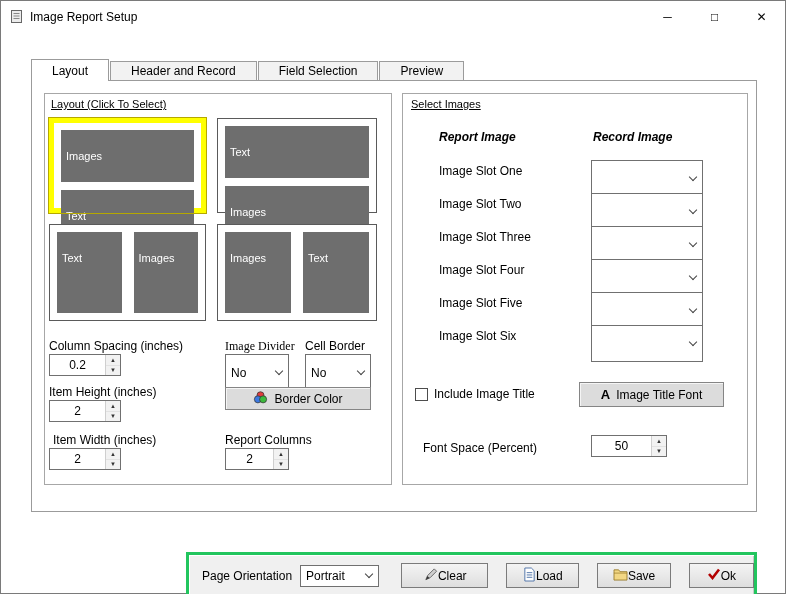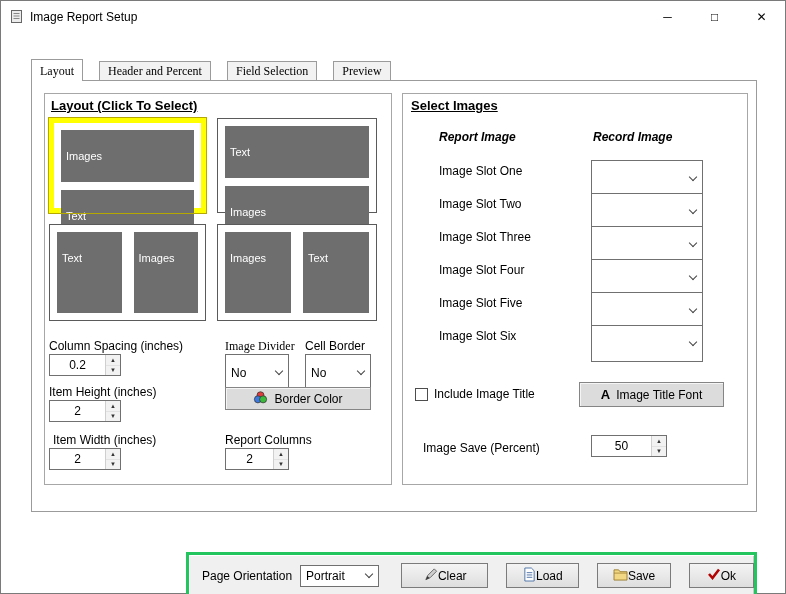--- a/index.html
+++ b/index.html
@@ -11,30 +11,30 @@
   
   .titlebar { position: absolute; left: 0; top: 0; width: 100%; height: 31px; background: #fff; display: flex; align-items: center; }
   .title-icon { margin-left: 8px; display: flex; align-items: center; }
   .title-text { margin-left: 6px; font-size: 12px; }
   .tb-btns { margin-left: auto; display: flex; height: 31px; }
   .tb-btn { width: 47px; height: 31px; display: flex; align-items: center; justify-content: center; font-size: 12px; color: #000; }
   .tb-btn .glyph { font-size: 12px; line-height: 1; }
 
   
   .tabstrip { position: absolute; left: 30px; top: 58px; height: 22px; display: flex; align-items: flex-end; z-index: 5; }
-  .tab { height: 19px; padding: 2px 8px 0; border: 1px solid #9b9b9b; border-bottom: none; background: #f2f2f2; margin-right: 16px; font-size: 12px; white-space: nowrap; margin-bottom: 1px; font-family: Liberation Serif, serif; }
+  .tab { height: 19px; padding: 2px 20px 0; border: 1px solid #9b9b9b; border-bottom: none; background: #f2f2f2; margin-right: 1px; font-size: 12px; white-space: nowrap; margin-bottom: 1px; }
   .tab.active { height: 22px; padding-top: 4px; background: #fff; margin-bottom: 0; position: relative; z-index: 6; }
 
   .tabpage { position: absolute; left: 30px; top: 79px; width: 726px; height: 432px; border: 1px solid #9b9b9b; background: #fff; }
 
   
   .groupbox { position: absolute; border: 1px solid #a7a7a7; background: #fff; }
   .gb-left  { left: 12px;  top: 12px; width: 348px; height: 392px; }
   .gb-right { left: 370px; top: 12px; width: 346px; height: 392px; }
-  .gb-title { position: absolute; left: 6px; top: 4px; font-weight: bold; font-size: 13px; text-decoration: underline; white-space: nowrap; }
+  .gb-title { position: absolute; left: 6px; top: 4px; font-weight: normal; font-size: 11px; text-decoration: underline; white-space: nowrap; }
 
   
   .opt { position: absolute; background: #fff; }
   .opt.selected { border: 5px solid #ffff00; outline: 1px solid #b5a800; }
   .opt.plain { border: 1px solid #5a5a5a; }
   .opt .inner { width: 100%; height: 100%; padding: 7px; display: flex; gap: 8px; }
   .opt.stacked .inner { flex-direction: column; }
   .opt.side .inner { flex-direction: row; gap: 12px; }
   .block { background: #6e6e6e; color: #fff; font-size: 11px; padding: 20px 5px; flex: 1; }
 
@@ -92,21 +92,21 @@
           <span class="glyph">□</span>
         </div>
       <div class="tb-btn">
           <span class="glyph">✕</span>
         </div>
     </div>
   </div>
 
   <div class="tabstrip">
     <div class="tab active">Layout</div>
-    <div class="tab">Header and Percent</div>
+    <div class="tab">Header and Record</div>
     <div class="tab">Field Selection</div>
     <div class="tab">Preview</div>
   </div>
 
   <div class="tabpage">
 
     <div class="groupbox gb-left">
       <div class="gb-title">Layout (Click To Select)</div>
 
       <div class="opt selected stacked" style="left:4px; top:24px; width:157px; height:95px;">
@@ -256,21 +256,21 @@
       </div>
 
       <span class="checkbox" style="left:12px; top:294px;"></span>
       <span class="lbl" style="left:31px; top:293px;">Include Image Title</span>
 
       <button class="btn abs" style="left:176px; top:288px; width:145px; height:25px;">
         <span class="font-a">A</span>
         <span>Image Title Font</span>
       </button>
 
-      <span class="lbl" style="left:20px; top:347px;">Image Save (Percent)</span>
+      <span class="lbl" style="left:20px; top:347px;">Font Space (Percent)</span>
       <div class="spin" style="left:188px; top:341px; width:76px;">
         <span class="spin-val">50</span>
         <span class="spin-btns">
           <span class="spin-up">▲</span>
           <span class="spin-dn">▼</span>
         </span>
       </div>
     </div>
   </div>
 

